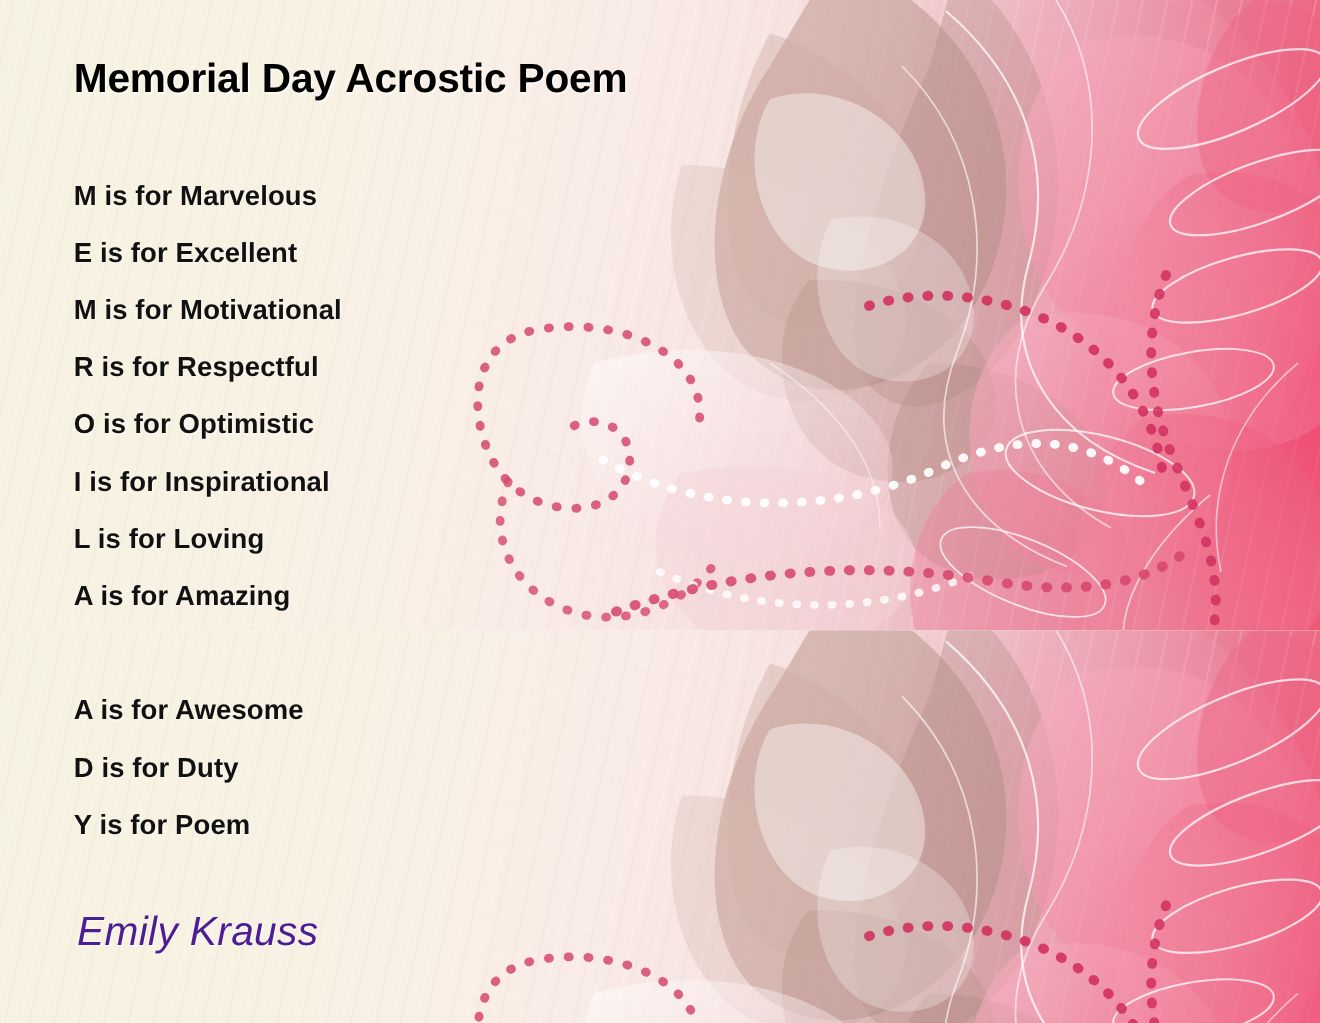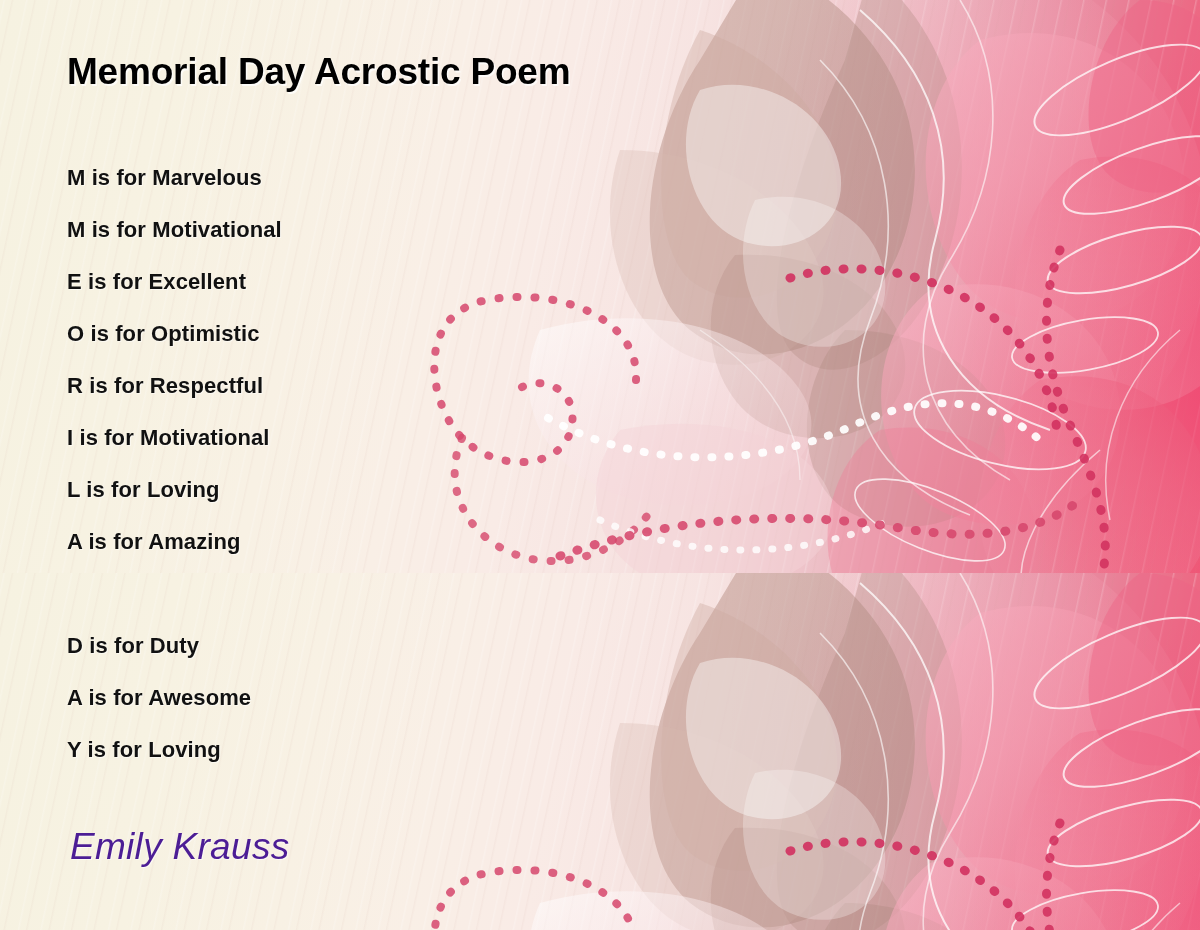--- a/index.html
+++ b/index.html
@@ -101,21 +101,21 @@
     position: absolute;
     left: 67px;
     top: 158px;
     width: 640px;
   }
 
   .poem-line {
     margin: 0;
     height: 52px;
     line-height: 40px;
-    font-size: 22px;
+    font-size: 25px;
     font-weight: bold;
     color: #111111;
     letter-spacing: 0.1px;
     white-space: nowrap;
     text-shadow: 1px 1px 0 rgba(255,255,255,0.55);
   }
 
   .poem-line.spacer { height: 52px; }
 
   #poem-author {
@@ -323,31 +323,31 @@
       </div>
     </div>
   </div>
 
   <div id="content">
 
     <h1 id="poem-title">Memorial Day Acrostic Poem</h1>
 
     <div id="poem-body">
       <p class="poem-line">M is for Marvelous</p>
+      <p class="poem-line">E is for Excellent</p>
       <p class="poem-line">M is for Motivational</p>
-      <p class="poem-line">E is for Excellent</p>
+      <p class="poem-line">R is for Respectful</p>
       <p class="poem-line">O is for Optimistic</p>
-      <p class="poem-line">R is for Respectful</p>
-      <p class="poem-line">I is for Motivational</p>
+      <p class="poem-line">I is for Inspirational</p>
       <p class="poem-line">L is for Loving</p>
       <p class="poem-line">A is for Amazing</p>
 
       <p class="poem-line spacer"></p>
 
+      <p class="poem-line">A is for Awesome</p>
       <p class="poem-line">D is for Duty</p>
-      <p class="poem-line">A is for Awesome</p>
-      <p class="poem-line">Y is for Loving</p>
+      <p class="poem-line">Y is for Poem</p>
     </div>
 
     <p id="poem-author">Emily Krauss</p>
 
   </div>
 </div>
 
 </body></html>

